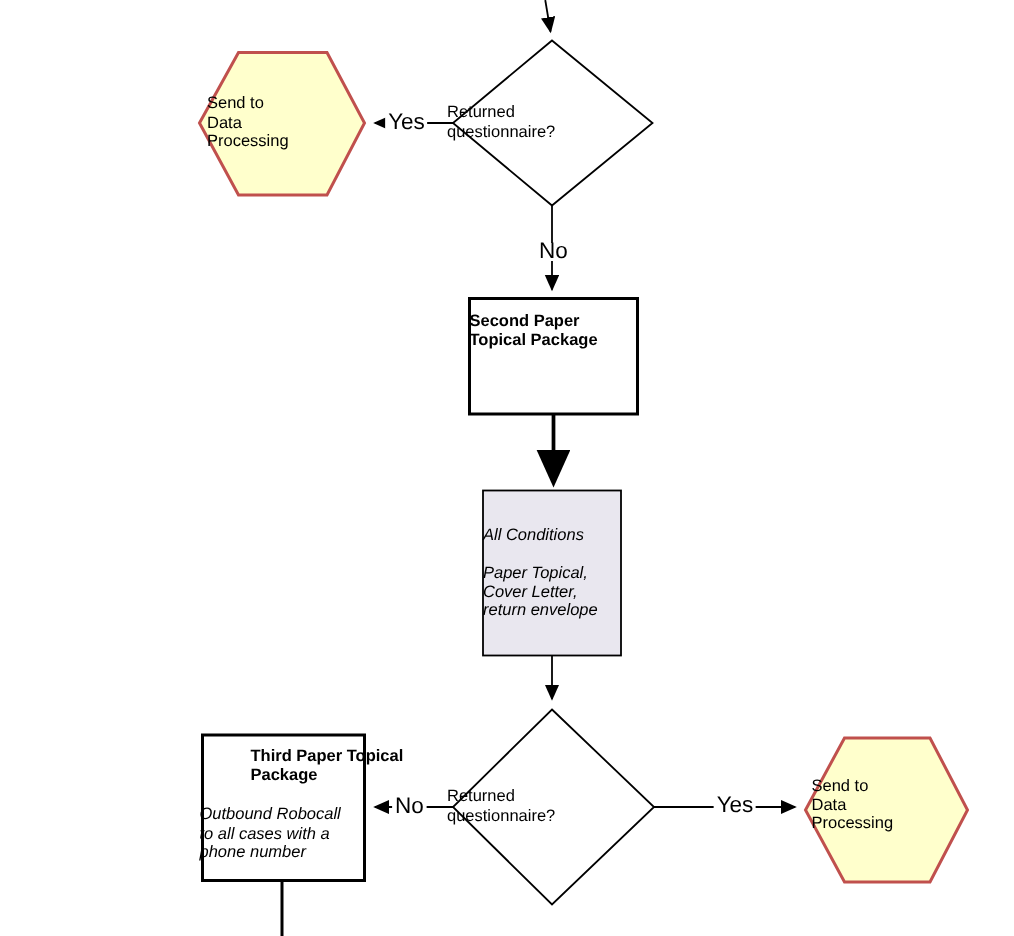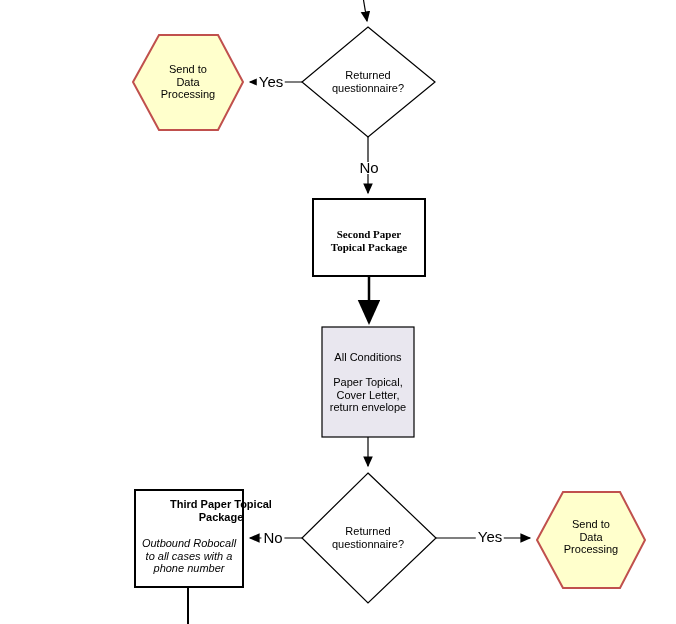--- a/index.html
+++ b/index.html
@@ -17,21 +17,21 @@
     width: 676px; height: 624px;
     background: var(--background);
     font-family: "Liberation Sans", sans-serif;
     overflow: hidden;
   }
   .canvas { position: relative; width: 676px; height: 624px; background: var(--background); }
   .layer { position: absolute; left: 0; top: 0; }
   .node-text {
     position: absolute;
     white-space: pre-line;
-    text-align: center;
+    text-align: left;
     font-size: 11px;
     line-height: 12.5px;
     color: var(--text);
   }
   .bold { font-weight: bold; }
   .edge-label {
     position: absolute;
     transform: translate(-50%, -50%);
     font-size: 15px;
     line-height: 12px;
@@ -79,24 +79,24 @@
     <polygon points="537,540 563,492 620,492 645,540 620,588 563,588" style="fill:var(--hexagon_fill);stroke:var(--hexagon_border);stroke-width:2"></polygon>
   </svg>
 
   <div class="node-text" style="left:298px; top:69px; width:140px;">Returned
 questionnaire?</div>
 
   <div class="node-text" style="left:138px; top:63px; width:100px;">Send to
 Data
 Processing</div>
 
-  <div class="node-text bold" style="left:313px; top:228px; width:112px;font-family:Liberation Serif, serif;">Second Paper
+  <div class="node-text bold" style="left:313px; top:208px; width:112px;">Second Paper
 Topical Package</div>
 
-  <div class="node-text" style="left:322px; top:351px; width:92px;">All Conditions
+  <div class="node-text" style="left:322px; top:351px; width:92px;font-style:italic;">All Conditions
 
 Paper Topical,
 Cover Letter,
 return envelope</div>
 
   <div class="node-text" style="left:298px; top:525px; width:140px;">Returned
 questionnaire?</div>
 
   <div class="node-text bold" style="left:135px; top:498px; width:108px;padding-left:32px;">Third Paper Topical
 Package</div>

